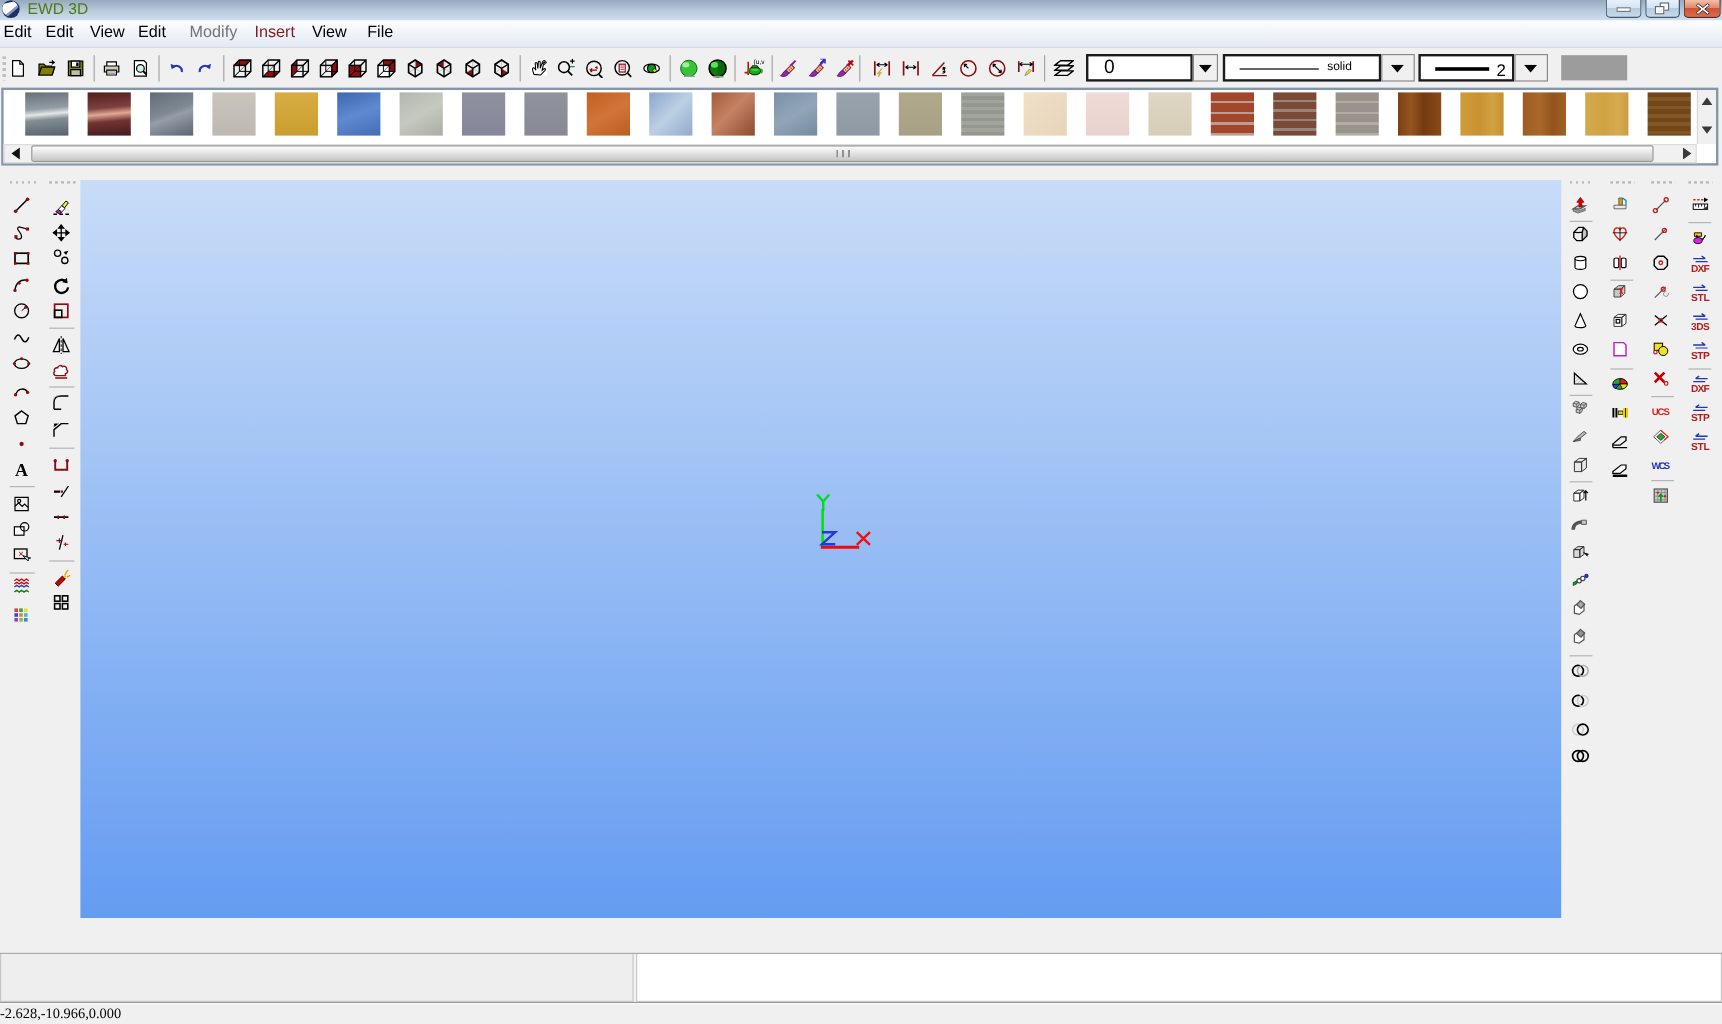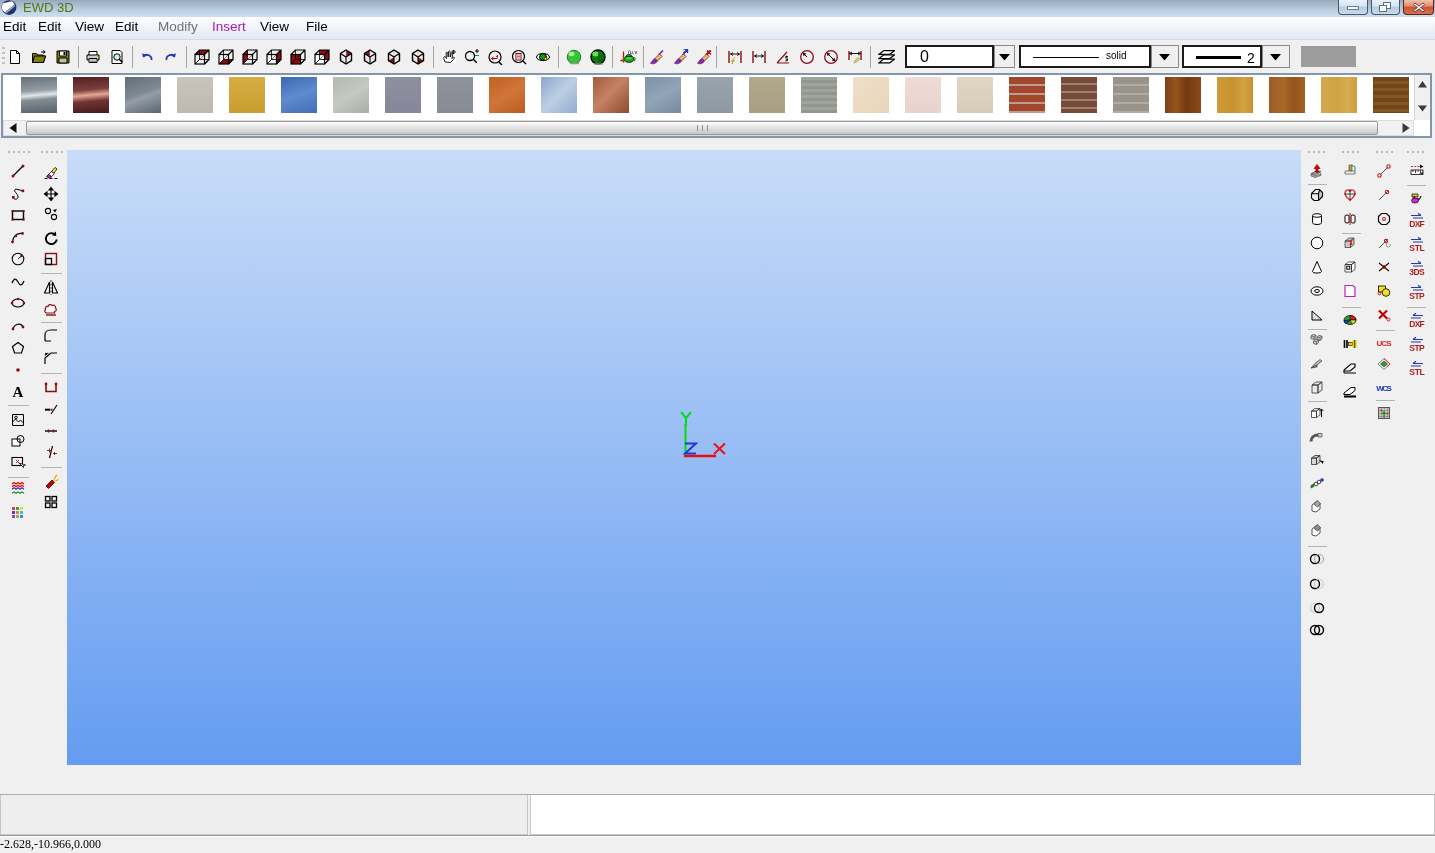--- a/index.html
+++ b/index.html
@@ -30,21 +30,21 @@
       <path d="M2 1 L6 4.2 L10 1 L11.5 2.5 L7.6 5.5 L11.5 8.5 L10 10 L6 6.8 L2 10 L0.5 8.5 L4.4 5.5 L0.5 2.5 Z" fill="#fff" stroke="#3c2a24" stroke-width="0.8"></path>
     </svg>
   </div>
 
 <div class="abs" style="left:0;top:17px;width:1435px;height:23px;background:linear-gradient(#fdfdfe,#e2eaf4);border-bottom:1px solid #d4dae4"></div>
 <div class="abs" style="left:3px;top:19px;font-size:13.5px;color:#000">Edit</div>
 <div class="abs" style="left:38px;top:19px;font-size:13.5px;color:#000000">Edit</div>
 <div class="abs" style="left:75px;top:19px;font-size:13.5px;color:#000">View</div>
 <div class="abs" style="left:115px;top:19px;font-size:13.5px;color:#000">Edit</div>
 <div class="abs" style="left:158px;top:19px;font-size:13.5px;color:#737373">Modify</div>
-<div class="abs" style="left:212px;top:19px;font-size:13.5px;color:#a21caf">Insert</div>
+<div class="abs" style="left:212px;top:19px;font-size:13.5px;color:#7f1d1d">Insert</div>
 <div class="abs" style="left:260px;top:19px;font-size:13.5px;color:#000">View</div>
 <div class="abs" style="left:306px;top:19px;font-size:13.5px;color:#000">File</div>
 <div class="abs" style="left:0;top:40px;width:1435px;height:33px;background:#f0f0f0"></div>
 <div class="abs" style="left:2px;top:47px;width:3px;height:20px;background:repeating-linear-gradient(#c0c0c0 0 2px,transparent 2px 5px)"></div>
 <div class="vsep" style="left:78px;top:46px;height:22px"></div>
 <div class="vsep" style="left:132px;top:46px;height:22px"></div>
 <div class="vsep" style="left:186px;top:46px;height:22px"></div>
 <div class="vsep" style="left:433px;top:46px;height:22px"></div>
 <div class="vsep" style="left:558px;top:46px;height:22px"></div>
 <div class="vsep" style="left:612px;top:46px;height:22px"></div>

